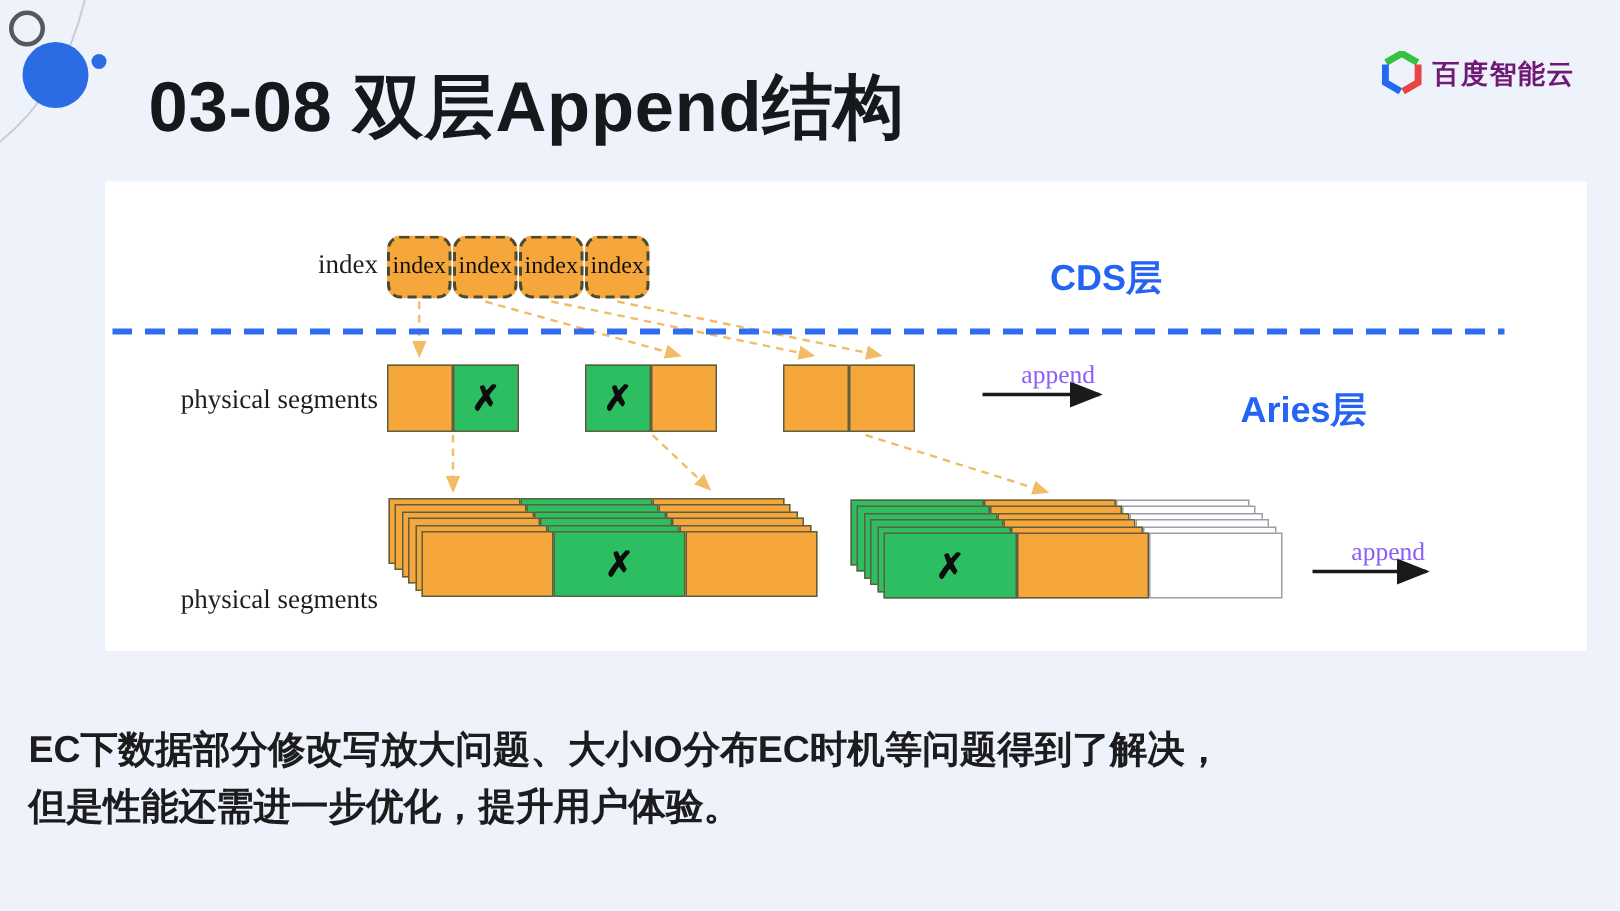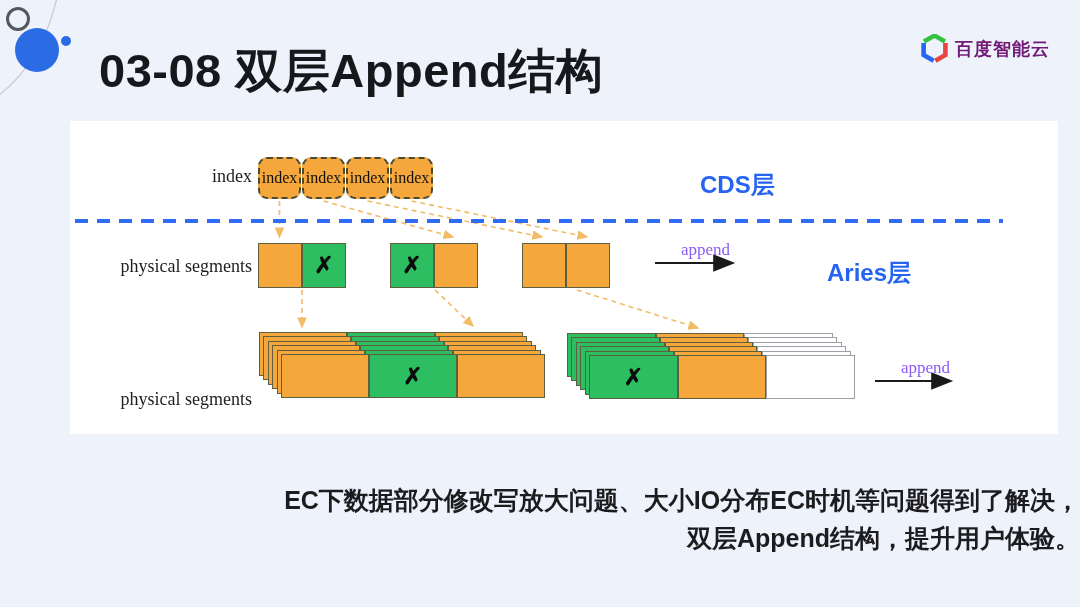--- a/index.html
+++ b/index.html
@@ -61,22 +61,22 @@
   .layer:nth-child(3){left:9px;top:9px;} .layer:nth-child(4){left:13px;top:13px;}
   .layer:nth-child(5){left:18px;top:18px;} .layer:nth-child(6){left:22px;top:22px;}
   .cell{box-sizing:border-box;height:44px;border:1.5px solid #5e5e40;
         display:flex;align-items:center;justify-content:center;}
   .cell.empty{border-color:#9aa0a6;}
   .w88{width:88px;} .w89{width:89px;}
 
   .connectors{position:absolute;left:0;top:0;}
 
   
-  .footer{position:absolute;left:0;right:0;top:481px;text-align:right;
-          font-size:25px;font-weight:600;color:#1c1c1e;line-height:38px;}
+  .footer{position:absolute;left:0;right:0;top:481px;text-align:left;
+          font-size:25px;font-weight:600;color:#1c1c1e;line-height:38px;padding-left:19px;}
 
   
   .watermark{position:absolute;left:764px;top:536px;display:flex;align-items:center;gap:6px;}
   .wm-text{font-size:28px;color:#d2d3d9;text-shadow:0 1px 0 #ffffff;letter-spacing:1px;}
 </style>
 </head>
 <body>
 
 <div class="slide">
 
@@ -231,17 +231,17 @@
           </div>
         <div class="cell orange w88"></div>
         <div class="cell empty w89"></div>
       </div>
     </div>
     <div class="append-label append-bottom">append</div>
   </div>
 
   <div class="footer">
     <div>EC下数据部分修改写放大问题、大小IO分布EC时机等问题得到了解决，</div>
-    <div>双层Append结构，提升用户体验。</div>
+    <div>但是性能还需进一步优化，提升用户体验。</div>
   </div>
 
 
 </div>
 
 </body></html>

